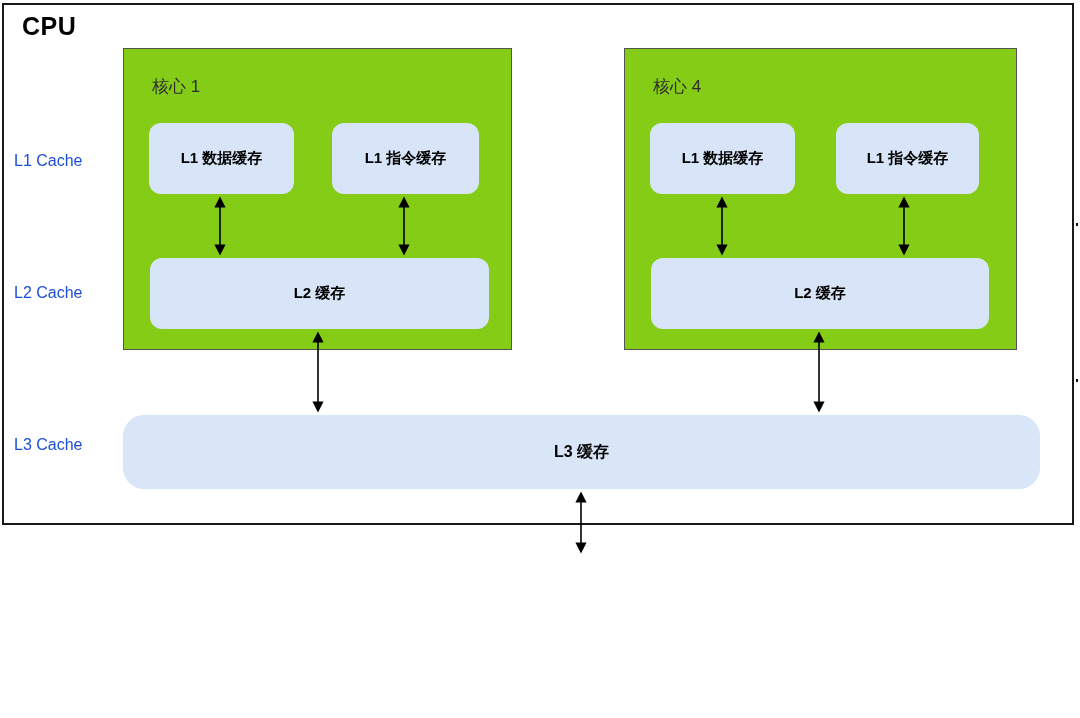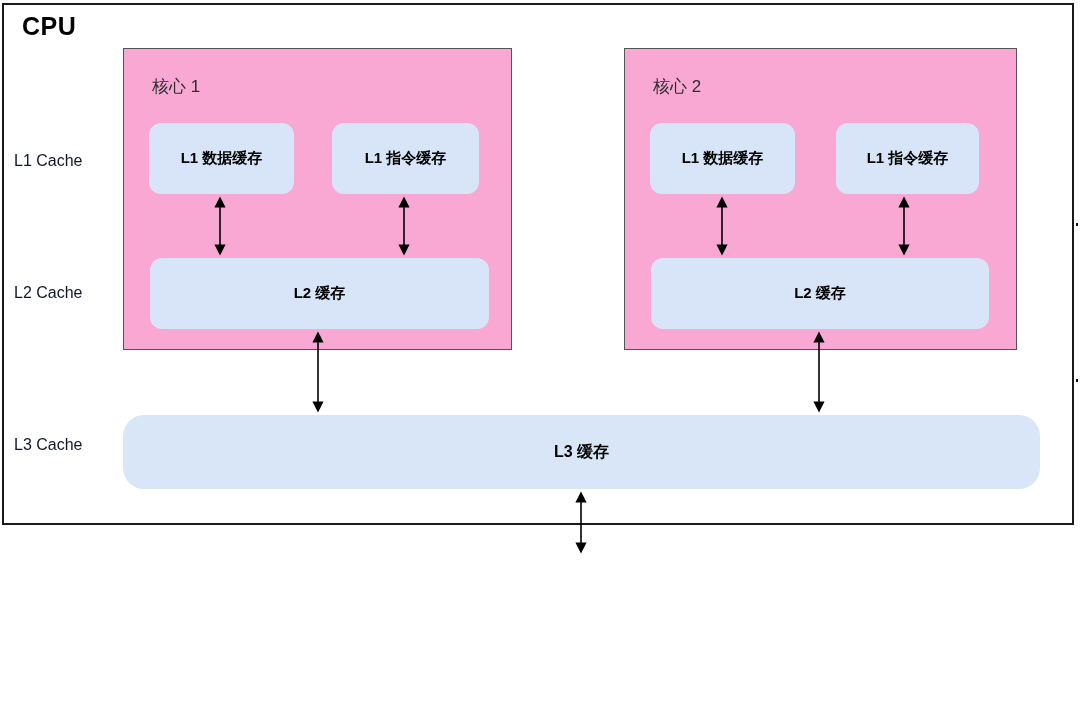--- a/index.html
+++ b/index.html
@@ -32,33 +32,33 @@
     color: #000000;
     letter-spacing: 0.5px;
   }
 
   
   .row-label {
     position: absolute;
     left: 14px;
     width: 100px;
     font-size: 16px;
-    color: #0f172a;
+    color: #1d4ed8;
     text-align: left;
   }
   .row-label.l1 { top: 152px; }
   .row-label.l2 { top: 284px; }
   .row-label.l3 { top: 436px; }
 
   
   .core {
     position: absolute;
     top: 48px;
     height: 302px;
-    background: #f9a8d4;
+    background: #84cc16;
     border: 1.5px solid #545454;
     box-sizing: border-box;
   }
   .core.core-1 { left: 123px; width: 389px; }
   .core.core-2 { left: 624px; width: 393px; }
   .core-title {
     position: absolute;
     left: 28px; top: 26px;
     font-size: 17px;
     color: #2d2d2d;
@@ -146,21 +146,21 @@
     </div>
     <div class="cache-box l1-box l1-instr">
       <span>L1 指令缓存</span>
     </div>
     <div class="cache-box l2-box">
       <span>L2 缓存</span>
     </div>
   </div>
 
   <div class="core core-2">
-    <div class="core-title">核心 2</div>
+    <div class="core-title">核心 4</div>
     <div class="cache-box l1-box l1-data">
       <span>L1 数据缓存</span>
     </div>
     <div class="cache-box l1-box l1-instr">
       <span>L1 指令缓存</span>
     </div>
     <div class="cache-box l2-box">
       <span>L2 缓存</span>
     </div>
   </div>

